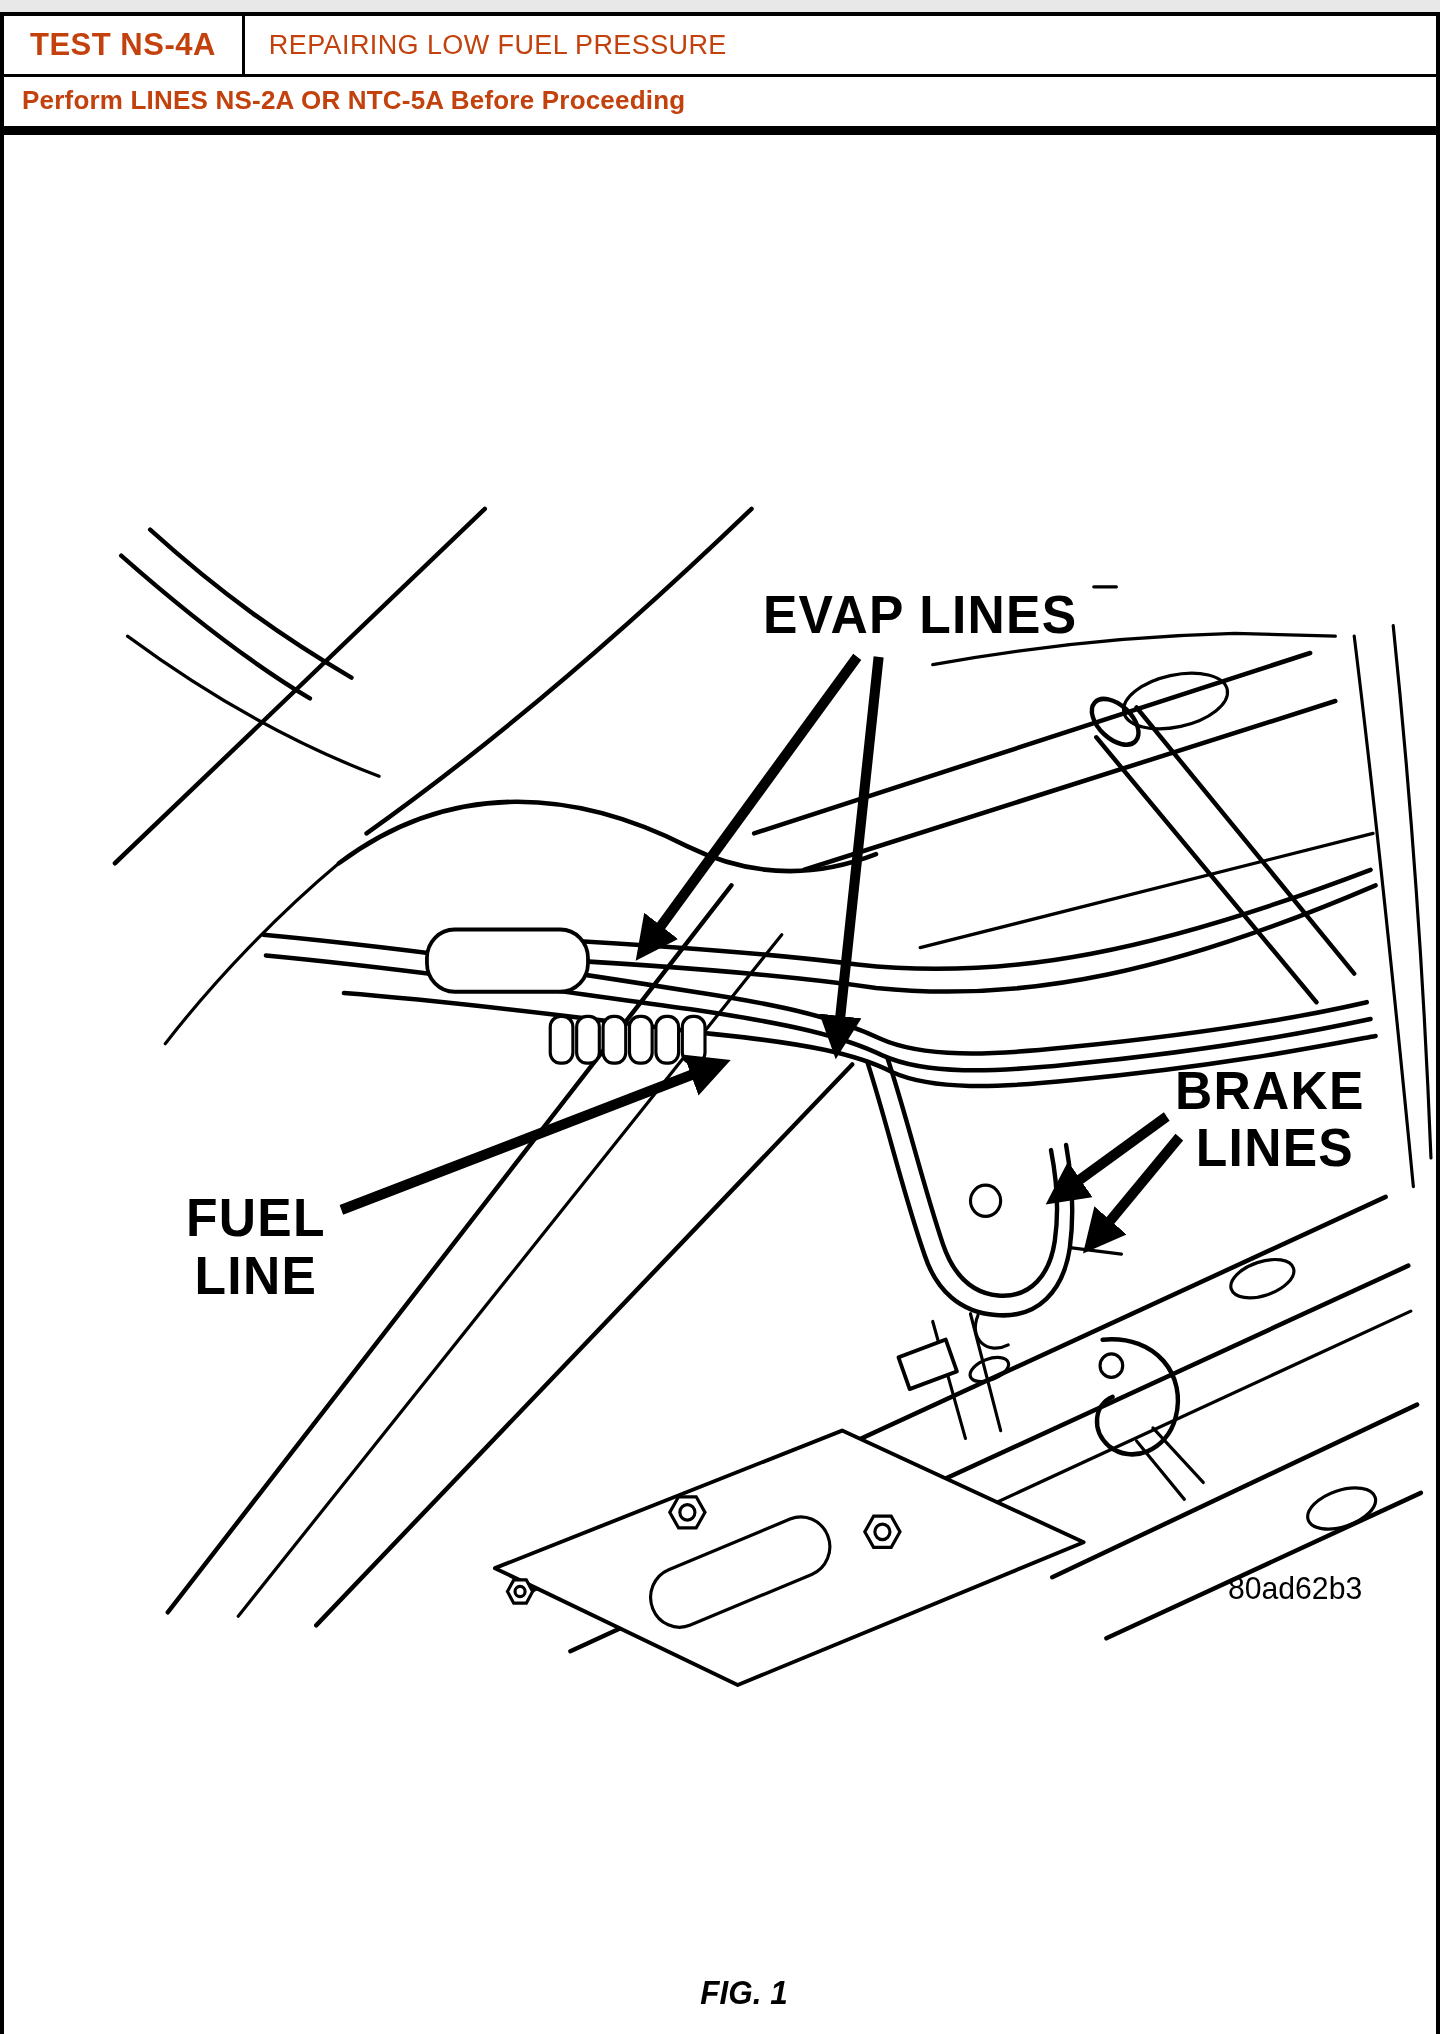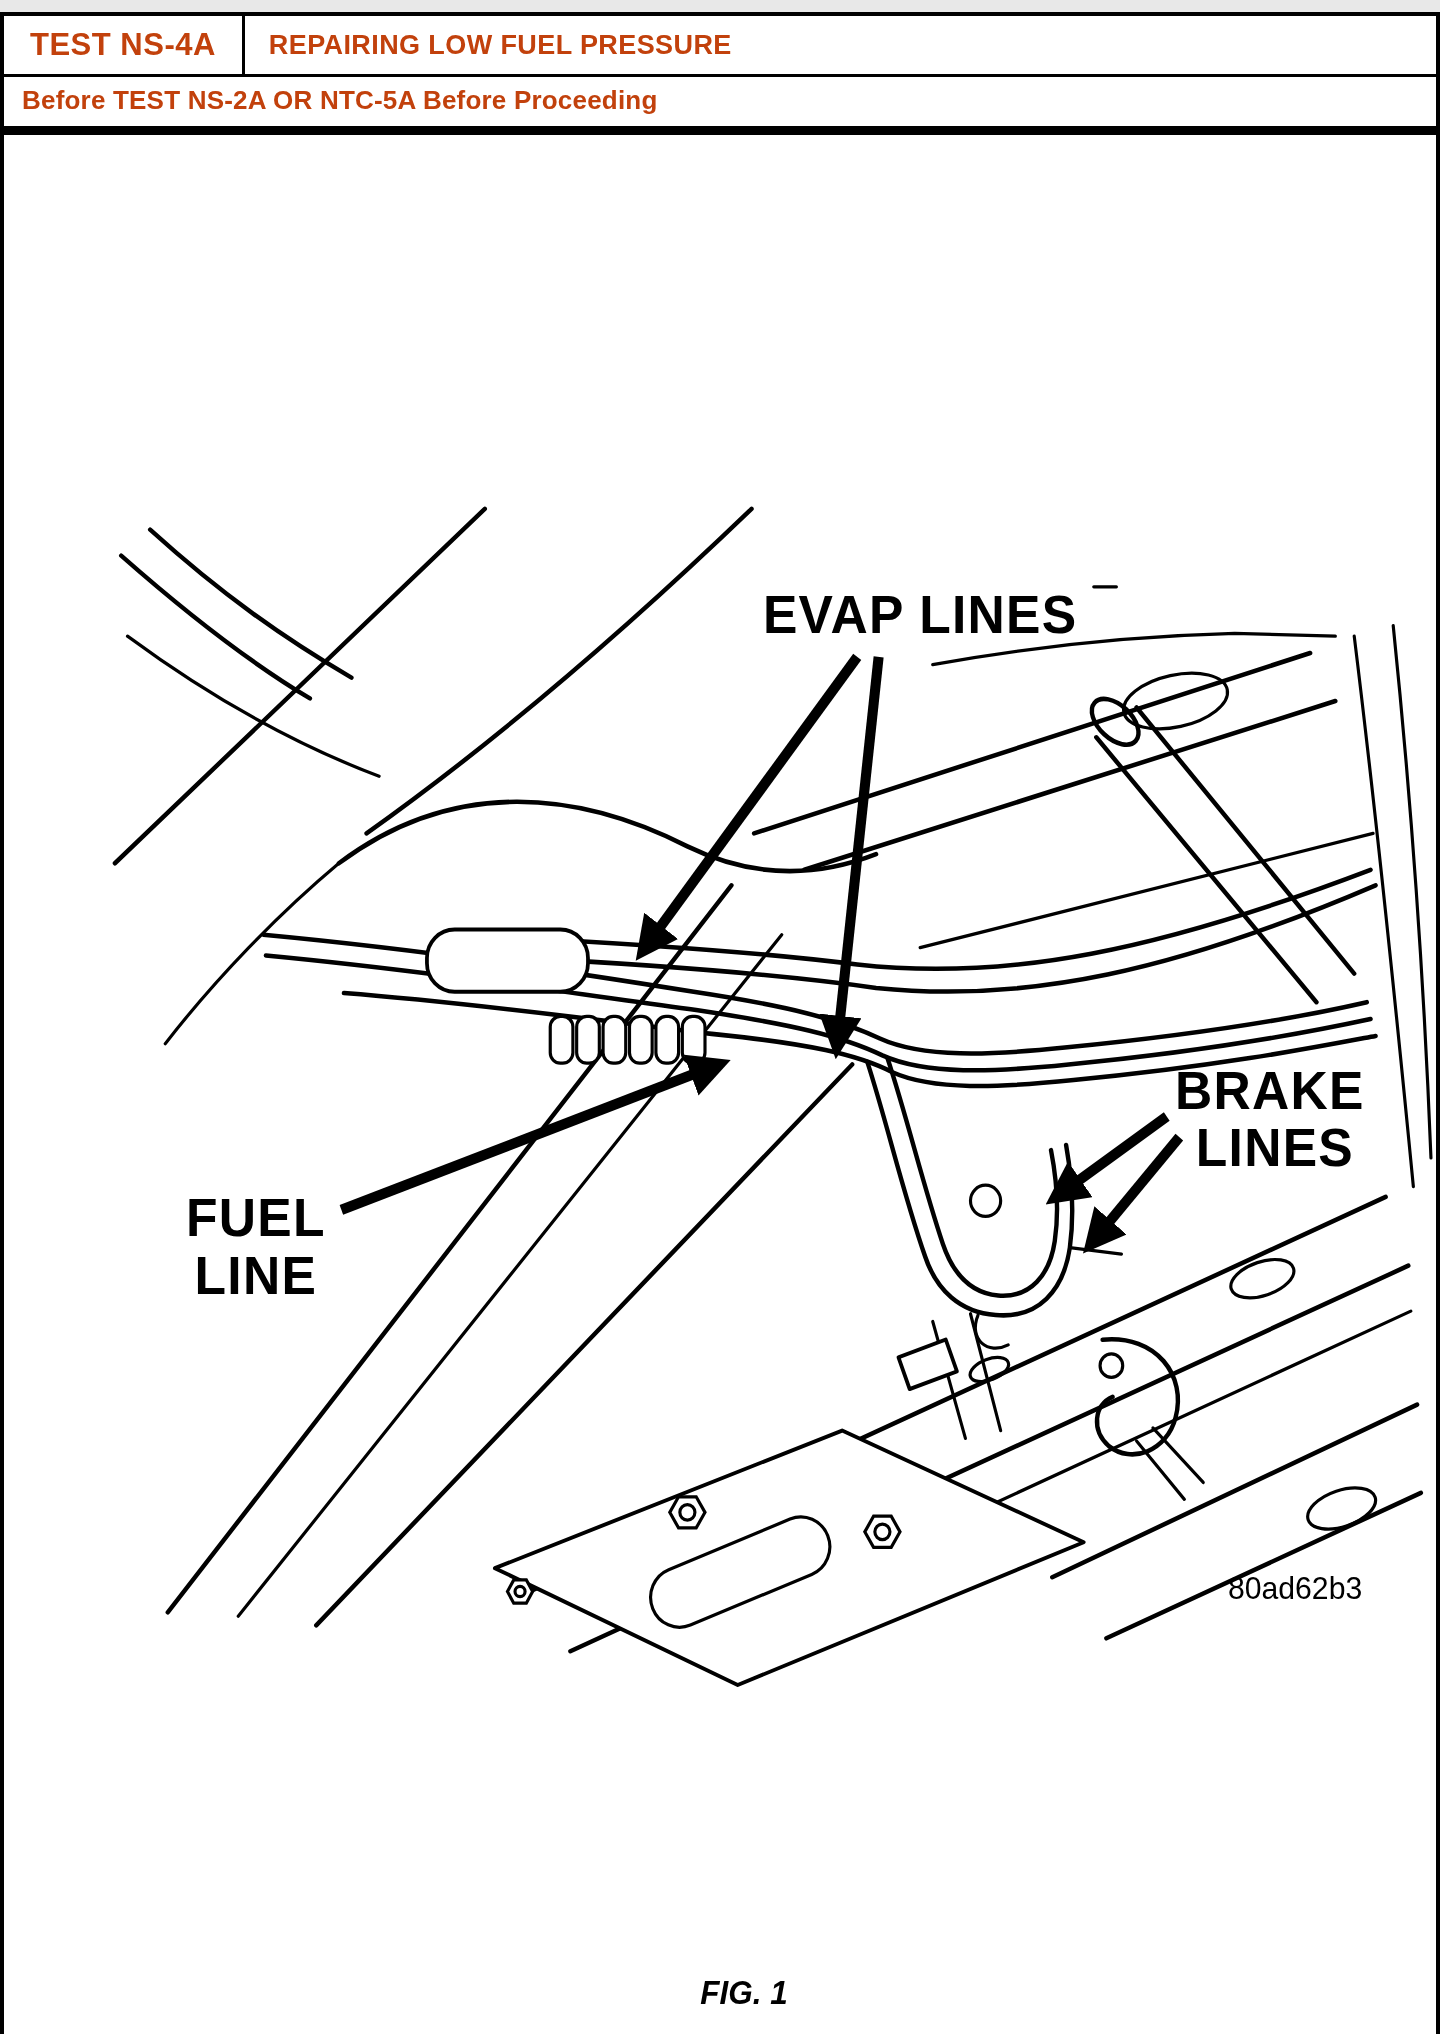--- a/index.html
+++ b/index.html
@@ -15,21 +15,21 @@
     overflow:hidden;
   }
   .header{position:relative;z-index:2;background:#fff;}
   .row1{display:flex;align-items:stretch;border-bottom:3px solid #000;height:58px;}
   .testbox{
     display:flex;align-items:center;
     padding:0 26px;
     border-right:3px solid #000;
     font-weight:bold;font-size:31px;letter-spacing:.5px;white-space:nowrap;
   }
-  .title{display:flex;align-items:center;padding:0 0 0 24px;font-weight:bold;font-size:27px;letter-spacing:.4px;}
+  .title{display:flex;align-items:center;padding:0 0 0 24px;font-weight:normal;font-size:27px;letter-spacing:.4px;}
   .row2{
     border-bottom:9px solid #000;
     font-weight:bold;font-size:26px;
     padding:8px 18px 10px;letter-spacing:.2px;
   }
   .figure{position:absolute;left:0;right:0;top:119px;bottom:0;z-index:1;padding-left:48px;}
   .figure svg{width:100%;height:100%;display:block;}
 
   .ink{stroke:#000;fill:none;stroke-width:3.5;stroke-linecap:round;stroke-linejoin:round;}
   .ink-thin{stroke:#000;fill:none;stroke-width:2.5;stroke-linecap:round;stroke-linejoin:round;}
@@ -53,21 +53,21 @@
 </head>
 <body>
 
 <div class="page">
 
   <div class="header">
     <div class="row1">
       <div class="testbox">TEST NS-4A</div>
       <div class="title">REPAIRING LOW FUEL PRESSURE</div>
     </div>
-    <div class="row2">Before TEST NS-2A OR NTC-5A Before Proceeding</div>
+    <div class="row2">Perform LINES NS-2A OR NTC-5A Before Proceeding</div>
   </div>
 
   <div class="figure">
     <svg viewBox="0 0 1100 1469" preserveAspectRatio="none">
       <defs>
         <marker id="arrow" viewBox="0 0 10 10" refX="7" refY="5" markerWidth="4.2" markerHeight="4.2" orient="auto-start-reverse">
           <path d="M0 0 L10 5 L0 10 Z" fill="#000"></path>
         </marker>
       </defs>
 

